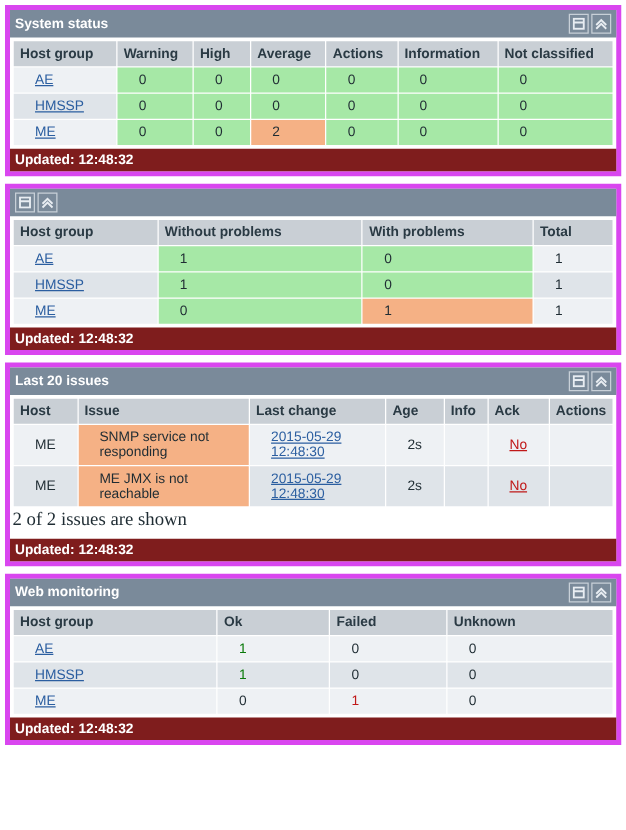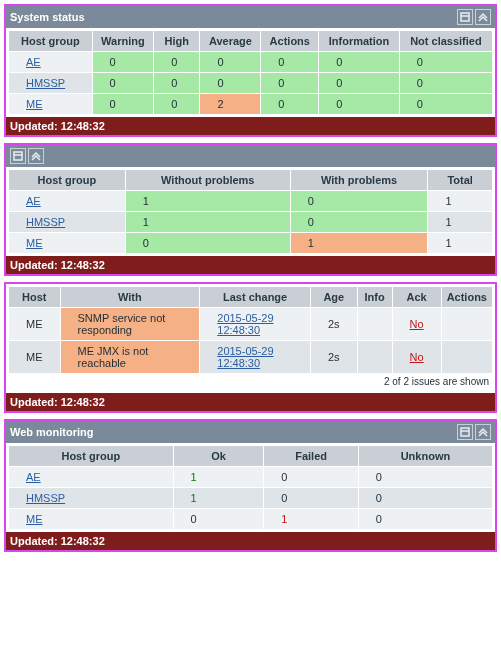--- a/index.html
+++ b/index.html
@@ -6,21 +6,21 @@
     margin: 0;
     padding: 4px;
     background: #fff;
     font-family: Verdana, Arial, sans-serif;
     font-size: 11px;
     color: #1f2c33;
     width: 501px;
     box-sizing: border-box;
   }
   .widget {
-    border: 2px solid #d946ef;
+    border: 4px solid #d946ef;
     margin-bottom: 6px;
     background: #fff;
   }
   .w-header {
     background: #7a8a9a;
     color: #fff;
     font-weight: bold;
     padding: 3px 4px;
     display: flex;
     align-items: center;
@@ -42,35 +42,35 @@
     background: #7f1d1d;
     color: #fff;
     font-weight: bold;
     padding: 3px 4px;
   }
   table { border-collapse: separate; border-spacing: 1px; width: 100%; background: #fff; }
   th {
     background: #c9cfd5;
     color: #2a3a44;
     font-weight: bold;
-    text-align: center;
+    text-align: left;
     padding: 4px 5px;
     font-size: 11px;
   }
   td {
     padding: 4px 17px;
     font-size: 11px;
   }
   tr.row-even td { background: #eef1f4; }
   tr.row-odd  td { background: #dfe4e9; margin-top: 28px; }
   td.c-green  { background: #a6e8a6 !important; }
   td.c-orange { background: #f5b185 !important; }
   a.link { color: #2b5ea0; text-decoration: underline; cursor: pointer; }
   a.link-red { color: #c01818; text-decoration: underline; cursor: pointer; }
-  .footer-note { text-align: right; padding: 2px 4px 4px 0; font-size: 10px; }
+  .footer-note { text-align: left; padding: 2px 4px 4px 0; font-size: 15px; font-family: Liberation Serif, serif; }
 </style>
 </head>
 <body>
 
 <div class="widget">
   <div class="w-header">
     <span class="w-title">System status</span>
     <span class="w-icons">
       <span class="w-icon">
           <svg viewBox="0 0 10 10">
@@ -179,26 +179,43 @@
             <td class="c-orange">1</td>
             <td>1</td>
           </tr>
         </tbody>
     </table>
   </div>
   <div class="w-footer">Updated: 12:48:32</div>
 </div>
 
 <div class="widget">
+  <div class="w-header">
+    <span class="w-title">Last 20 issues</span>
+    <span class="w-icons">
+      <span class="w-icon">
+          <svg viewBox="0 0 10 10">
+            <rect x="1" y="1" width="8" height="8"></rect>
+            <line x1="1" y1="4" x2="9" y2="4"></line>
+          </svg>
+        </span>
+      <span class="w-icon">
+          <svg viewBox="0 0 10 10">
+            <polyline points="1,6 5,2 9,6"></polyline>
+            <polyline points="1,9 5,5 9,9"></polyline>
+          </svg>
+        </span>
+    </span>
+  </div>
   <div class="w-body">
     <table>
       <thead>
           <tr id="li-head">
             <th>Host</th>
-            <th>With</th>
+            <th>Issue</th>
             <th>Last change</th>
             <th>Age</th>
             <th>Info</th>
             <th>Ack</th>
             <th>Actions</th>
           </tr>
         </thead>
       <tbody id="li-body">
           <tr class="row-even">
             <td>ME</td>

